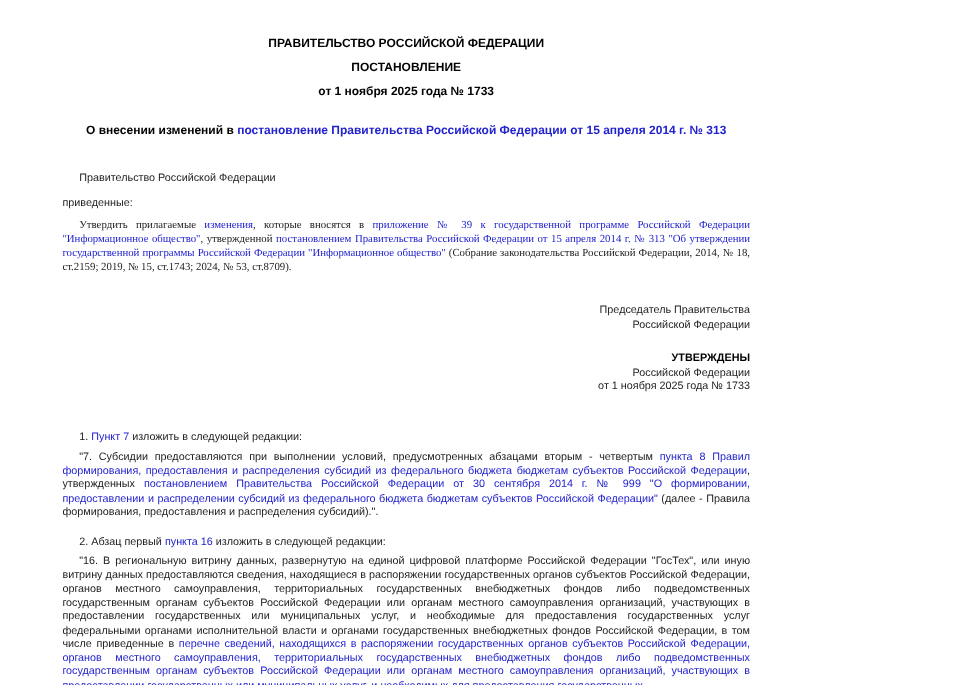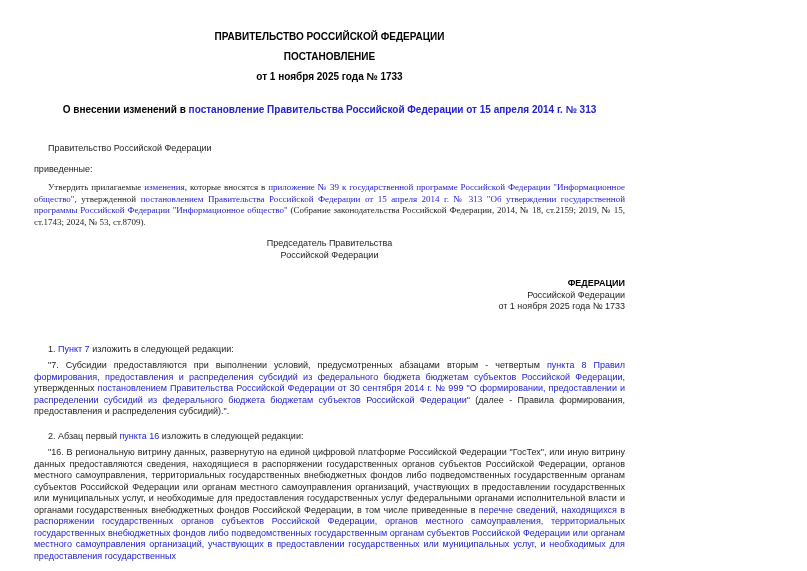--- a/index.html
+++ b/index.html
@@ -12,21 +12,21 @@
     height: 571px;
     overflow: hidden;
     font-family: "Liberation Sans", sans-serif;
     color: #1c1c1c;
     -webkit-font-smoothing: antialiased;
   }
   .page {
     box-sizing: border-box;
     width: 664px;
     height: 571px;
-    padding: 32px 39px 0 34px;
+    padding: 32px 39px 0 52px;
     overflow: hidden;
   }
   
   .h-line {
     text-align: center;
     font-weight: bold;
     font-size: 10px;
     line-height: 10px;
     margin: 0 0 10px 0;
     color: #000000;
@@ -47,21 +47,21 @@
   .indent { text-indent: 14px; }
   .just { text-align: justify; }
   .intro   { margin-top: 27px; }
   .resolves{ margin-top: 9px; }
   .para1   { margin-top: 7px; font-family: Liberation Serif, serif; }
   .right-block {
     text-align: right;
     font-size: 9px;
     line-height: 11.5px;
   }
-  .sig      { margin-top: 10px; text-align: center; }
+  .sig      { margin-top: 25px; }
   .approval { margin-top: 17px; }
   .bold { font-weight: bold; color: #000000; }
   .annex-title {
     margin-top: 20px;
     text-align: center;
     font-weight: bold;
     font-size: 10px;
     line-height: 12px;
     color: #000000;
   }
@@ -92,21 +92,21 @@
   <p class="resolves">приведенные:</p>
 
   <p class="indent just para1"><span class="run">Утвердить прилагаемые </span><span class="doclink">изменения</span><span class="run">, которые вносятся в </span><span class="doclink">приложение № 39 к государственной программе Российской Федерации "Информационное общество"</span><span class="run">, утвержденной </span><span class="doclink">постановлением Правительства Российской Федерации от 15 апреля 2014 г. № 313 "Об утверждении государственной программы Российской Федерации "Информационное общество"</span><span class="run"> (Собрание законодательства Российской Федерации, 2014, № 18, ст.2159; 2019, № 15, ст.1743; 2024, № 53, ст.8709).</span></p>
 
   <div class="right-block sig">
     <div>Председатель Правительства</div>
     <div>Российской Федерации</div>
   </div>
 
   <div class="right-block approval">
-    <div class="bold">ФЕДЕРАЦИИ</div>
+    <div class="bold">УТВЕРЖДЕНЫ</div>
     <div>Российской Федерации</div>
     <div>от 1 ноября 2025 года № 1733</div>
   </div>
 
 
   <p class="indent just item1-label"><span class="run">1. </span><span class="doclink">Пункт 7</span><span class="run"> изложить в следующей редакции:</span></p>
 
   <p class="indent just item1-text"><span class="run">"7. Субсидии предоставляются при выполнении условий, предусмотренных абзацами вторым - четвертым </span><span class="doclink">пункта 8 Правил формирования, предоставления и распределения субсидий из федерального бюджета бюджетам субъектов Российской Федерации</span><span class="run">, утвержденных </span><span class="doclink">постановлением Правительства Российской Федерации от 30 сентября 2014 г. № 999 "О формировании, предоставлении и распределении субсидий из федерального бюджета бюджетам субъектов Российской Федерации"</span><span class="run"> (далее - Правила формирования, предоставления и распределения субсидий).".</span></p>
 
   <p class="indent just item2-label"><span class="run">2. Абзац первый </span><span class="doclink">пункта 16</span><span class="run"> изложить в следующей редакции:</span></p>

